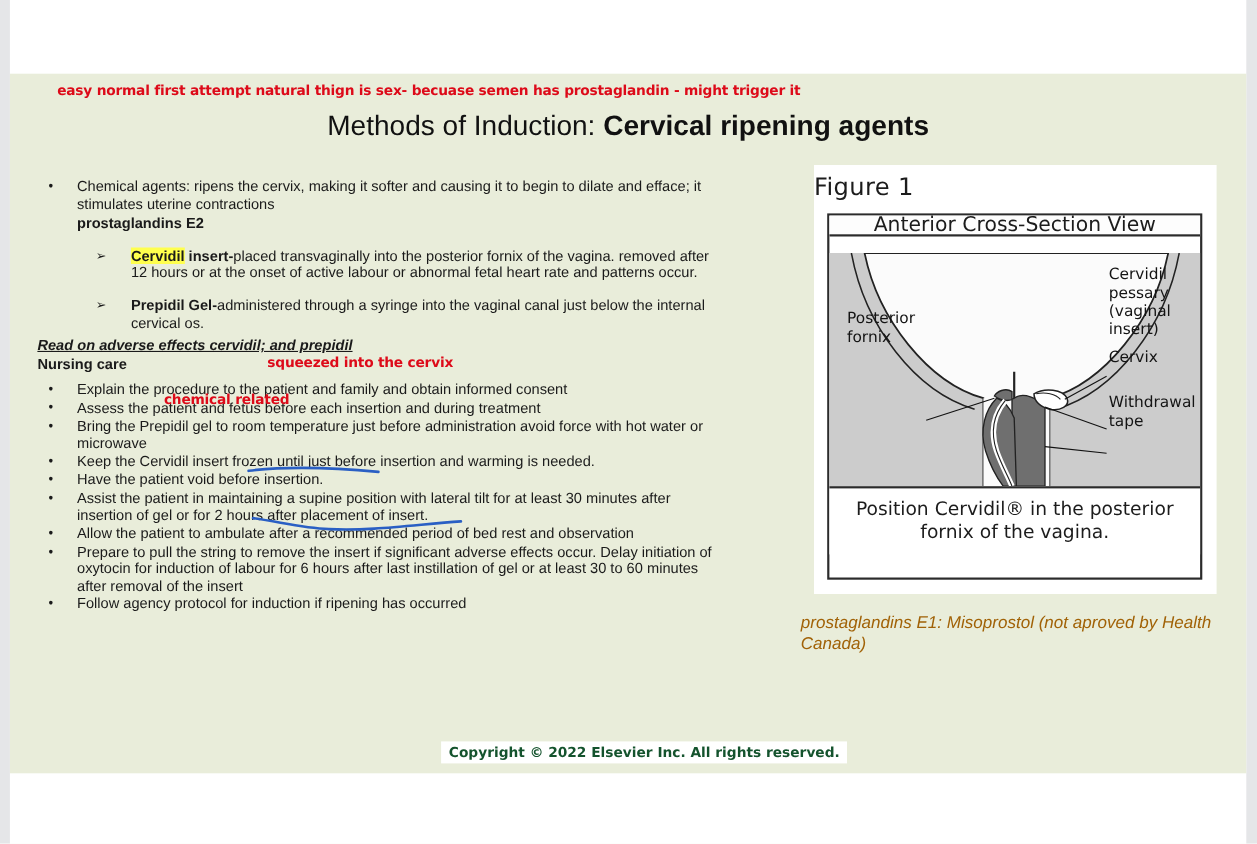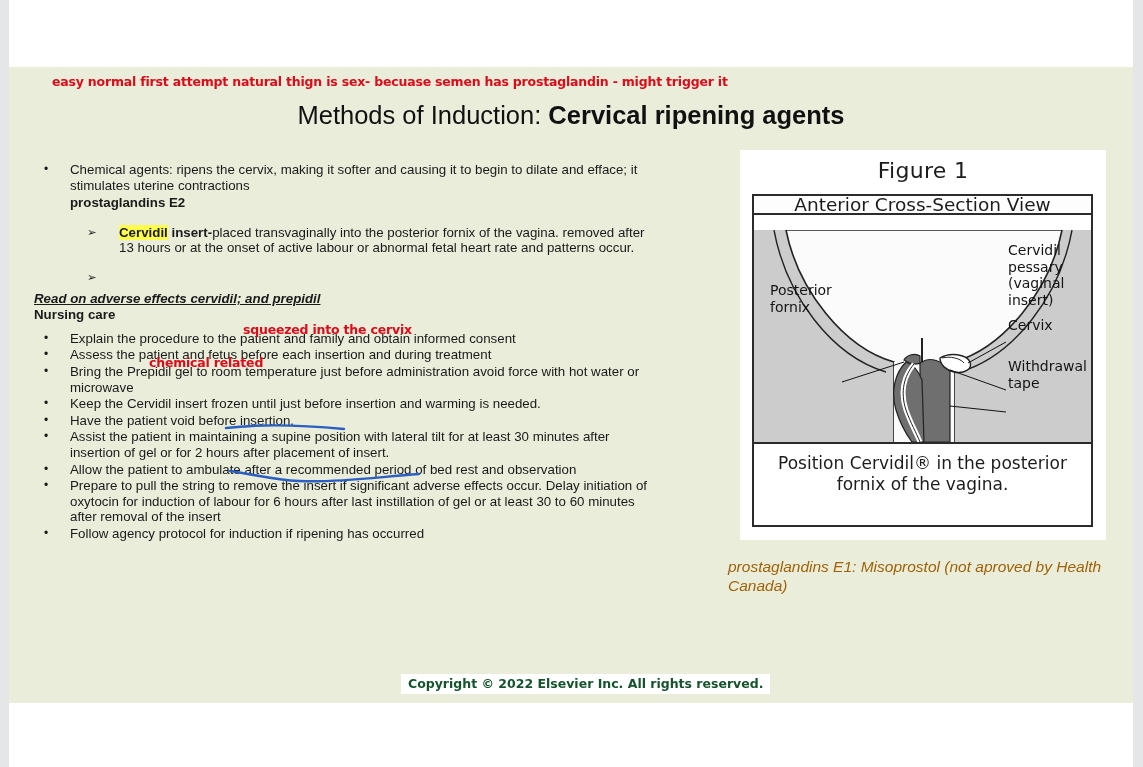--- a/index.html
+++ b/index.html
@@ -133,21 +133,21 @@
     top: 83px;
     width: 366px;
     height: 390px;
     background: #ffffff;
     box-sizing: border-box;
   }
   #figure-title {
     position: absolute;
     left: 0; top: 8px;
     width: 366px;
-    text-align: center;
+    text-align: left;
     font-size: 22px;
     color: #1c1c1c;
     font-family: "DejaVu Sans", sans-serif;
     letter-spacing: 0.3px;
   }
   #figure-inner {
     position: absolute;
     left: 12px; top: 44px;
     width: 341px;
     height: 333px;
@@ -255,27 +255,28 @@
       <div class="mark">•</div>
       <div class="btxt">Chemical agents: ripens the cervix, making it softer and causing it to begin to dilate and efface; it stimulates uterine contractions</div>
     </div>
 
     <div class="plain-line b" style="margin-top:2px;padding-left:36px;">prostaglandins E2</div>
 
     <div class="sp-14"></div>
 
     <div class="sub-row">
       <div class="mark">➢</div>
-      <div class="btxt"><span class="hl">Cervidil</span><span class="b"> insert-</span><span>placed transvaginally into the posterior fornix of the vagina. removed after 13 hours or at the onset of active labour or abnormal fetal heart rate and patterns occur.</span></div>
+      <div class="btxt"><span class="hl">Cervidil</span><span class="b"> insert-</span><span>placed transvaginally into the posterior fornix of the vagina. removed after 12 hours or at the onset of active labour or abnormal fetal heart rate and patterns occur.</span></div>
     </div>
 
     <div class="sp-14"></div>
 
     <div class="sub-row">
       <div class="mark">➢</div>
+      <div class="btxt"><span class="b">Prepidil Gel-</span><span>administered through a syringe into the vaginal canal just below the internal cervical os.</span></div>
     </div>
 
     <div class="sp-5"></div>
 
     <div class="plain-line bi">Read on adverse effects cervidil; and prepidil</div>
     <div class="plain-line b" style="margin-top:1px;">Nursing care</div>
 
     <div class="sp-8"></div>
 
     <div id="nursing-list">

